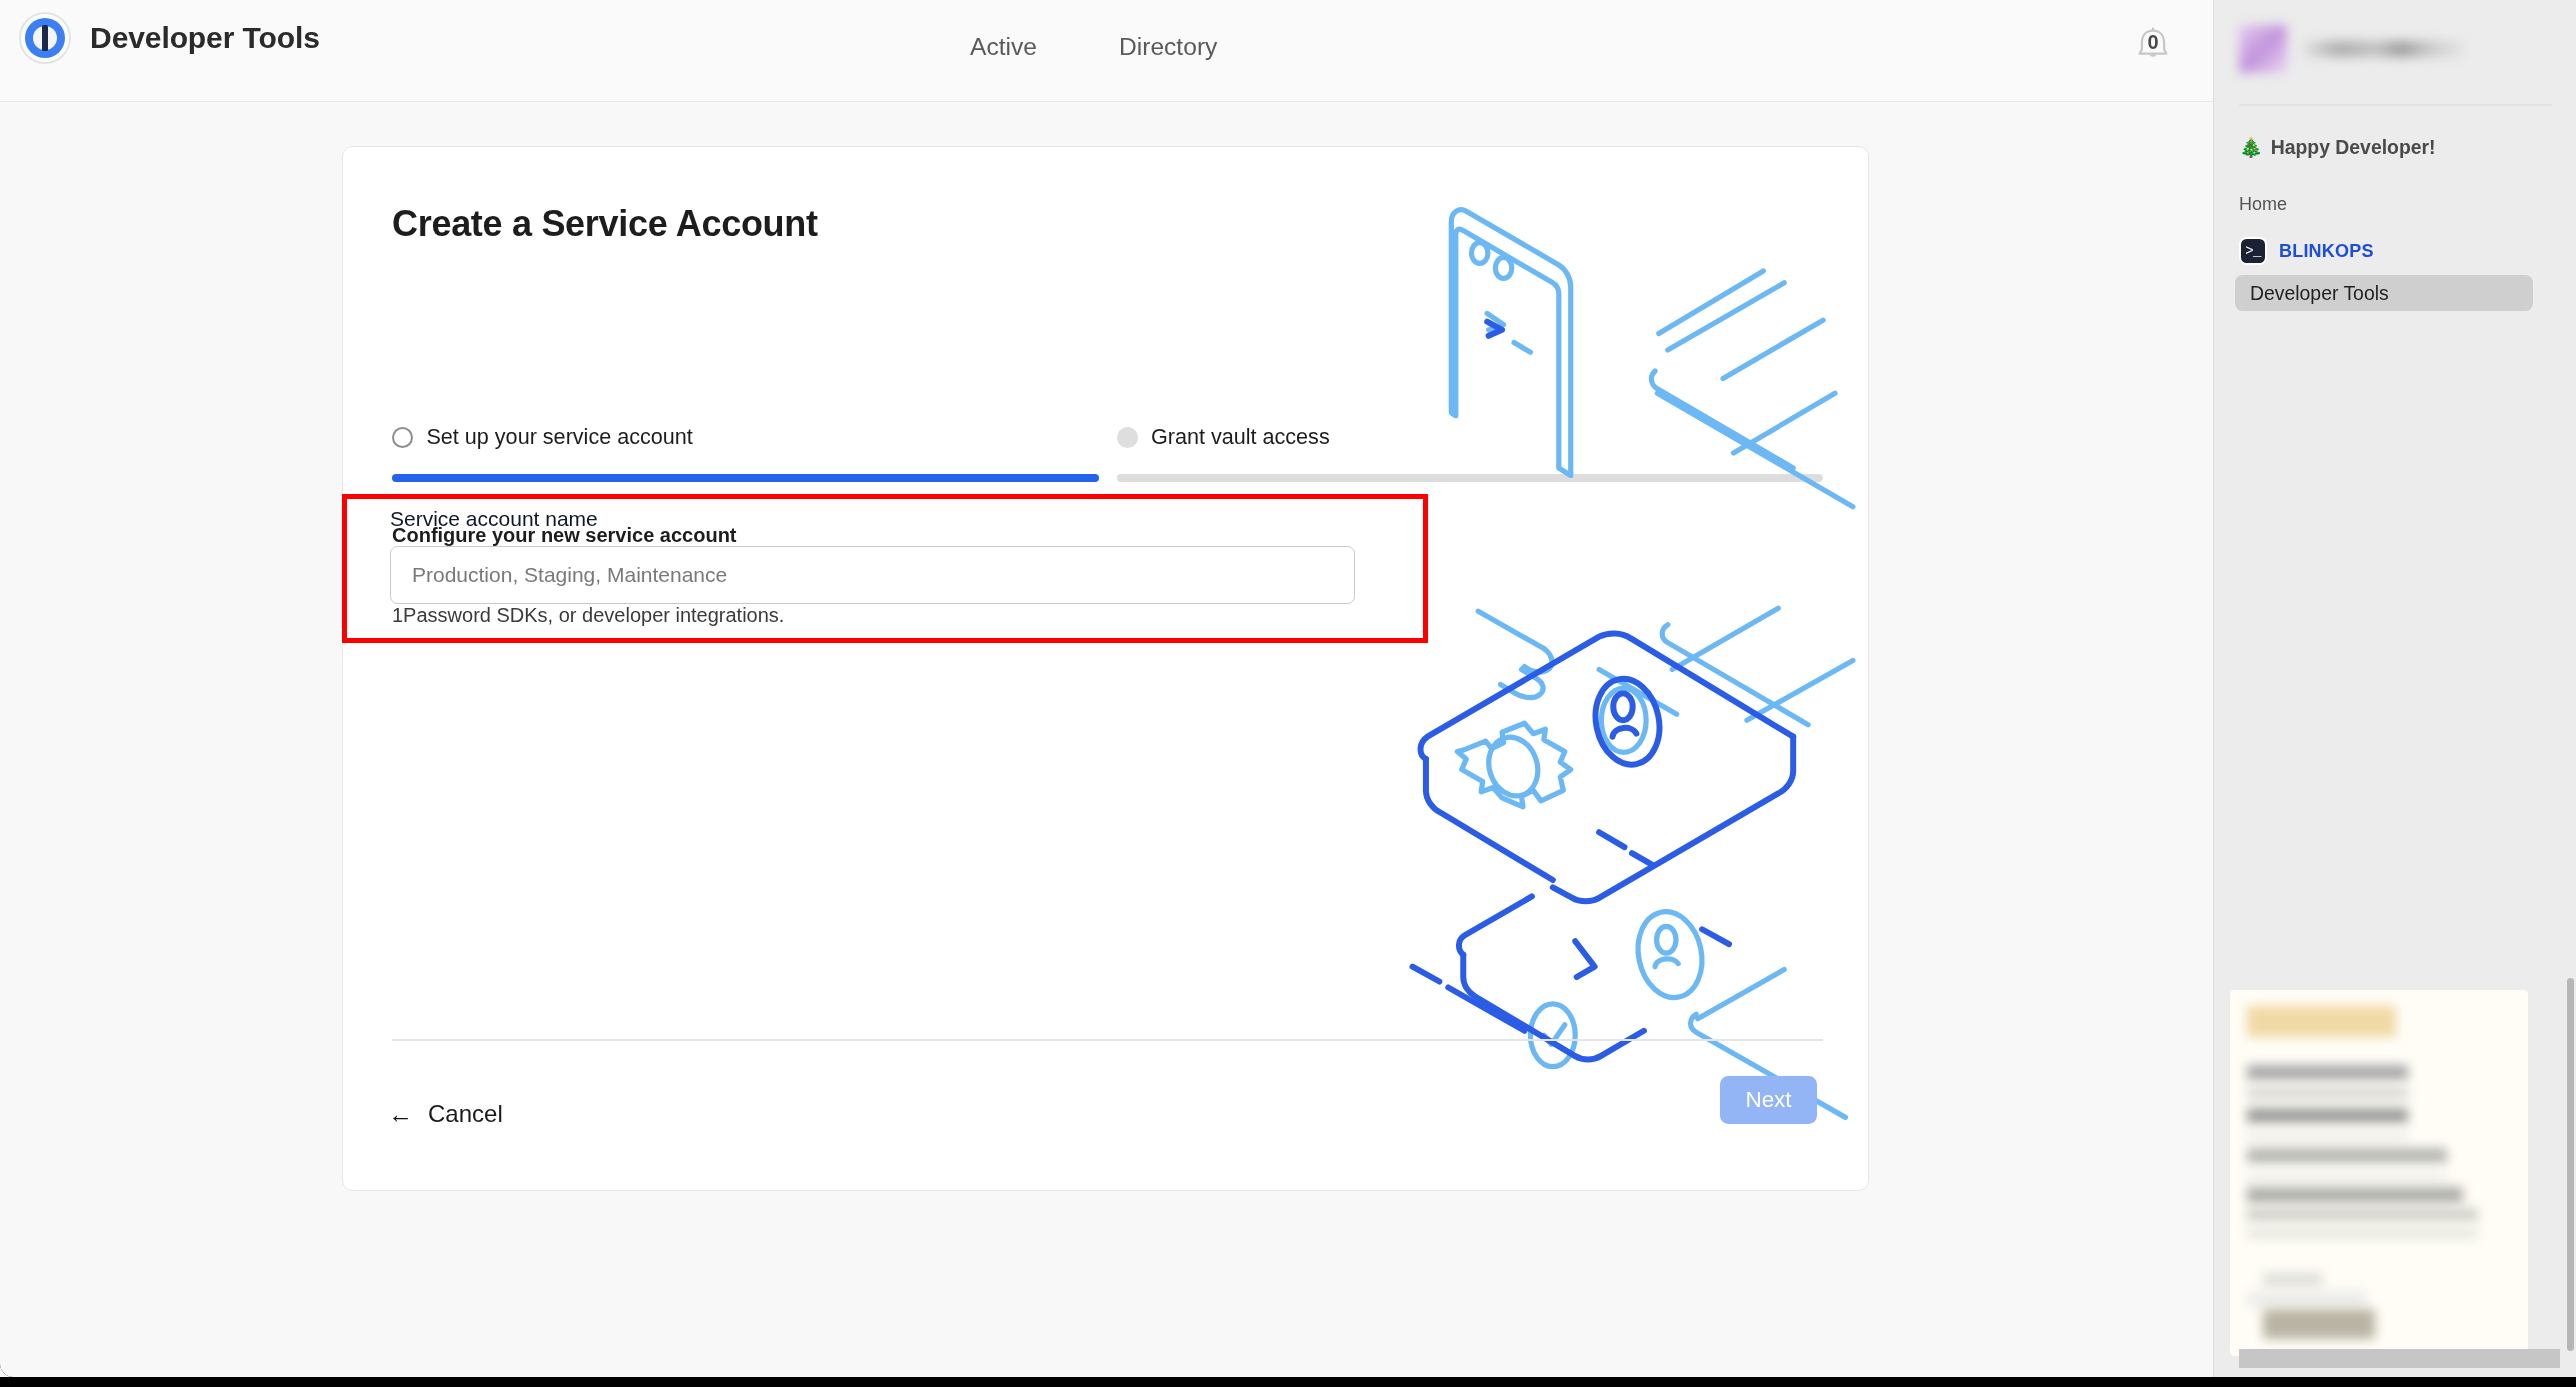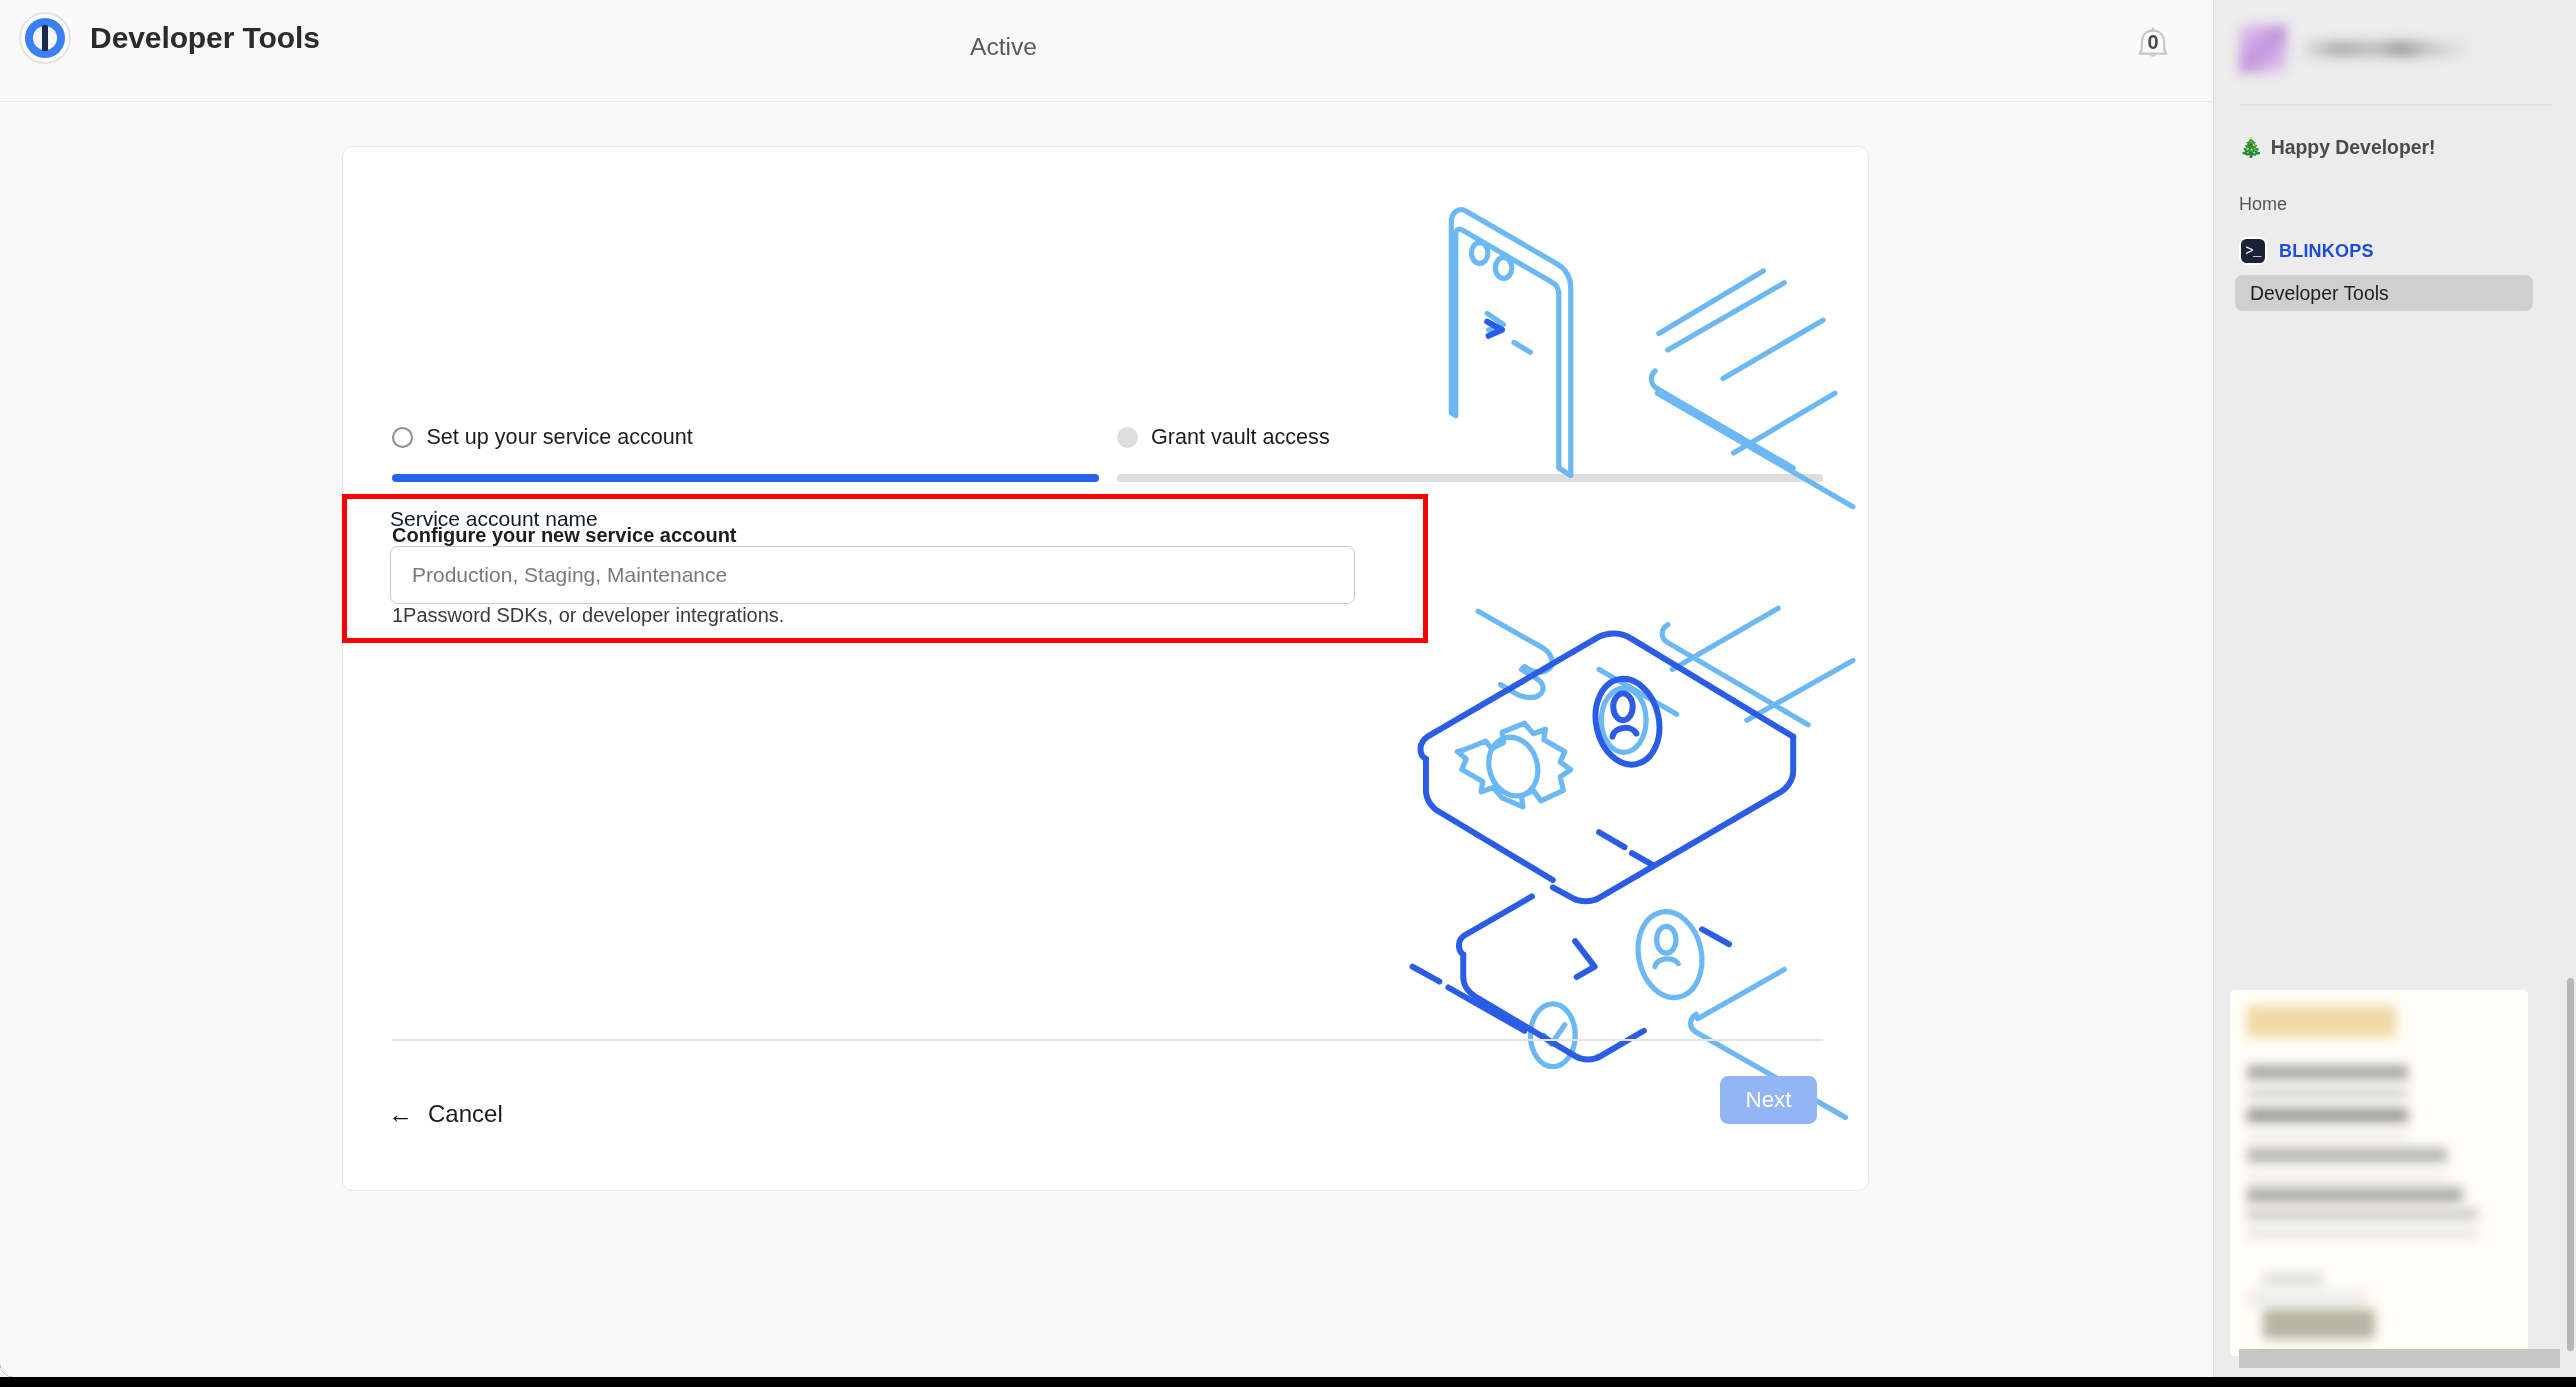--- a/index.html
+++ b/index.html
@@ -51,21 +51,21 @@
     position: absolute; left: 23px; top: 13.4px;
     width: 6.7px; height: 26px;
     background: #1b2a4a; border-radius: 1.5px;
   }
   #brand-title {
     font-size: 30px; font-weight: 700; color: #2b2b2b;
     letter-spacing: -0.1px;
   }
   #nav-tabs {
     position: absolute; left: 970px; top: 33px;
-    display: flex; gap: 82px; flex-direction: column;
+    display: flex; gap: 82px;
   }
   .nav-tab {
     font-size: 24.6px; color: #5a5a5a; cursor: pointer;
     white-space: nowrap;
   }
   #bell-wrap {
     position: absolute; left: 2130px; top: 21px;
     width: 46px; height: 46px; cursor: pointer;
   }
   #bell-wrap svg { display:block; }
@@ -318,20 +318,21 @@
           <path d="M31 10 L31 15" stroke="#c7c7c7" stroke-width="3" fill="none" stroke-linecap="round"></path>
           <path d="M31 13 C21 13 16 20 16 30 L16 38 L13 44 L49 44 L46 38 L46 30 C46 20 41 13 31 13 Z" stroke="#c7c7c7" stroke-width="3" fill="#fafafa" stroke-linejoin="round"></path>
           <path d="M26 45 A5.5 5.5 0 0 0 36 45 Z" fill="#c7c7c7"></path>
         </svg>
         <div id="bell-count">0</div>
       </div>
     </div>
 
     <div id="card">
 
+      <div id="card-title">Create a Service Account</div>
 
       <div id="stepper">
         <div class="step">
           <div class="step-row">
             <div class="step-dot active"></div>
             <div class="step-label">Set up your service account</div>
           </div>
           <div class="step-bar filled"></div>
         </div>
         <div class="step">

